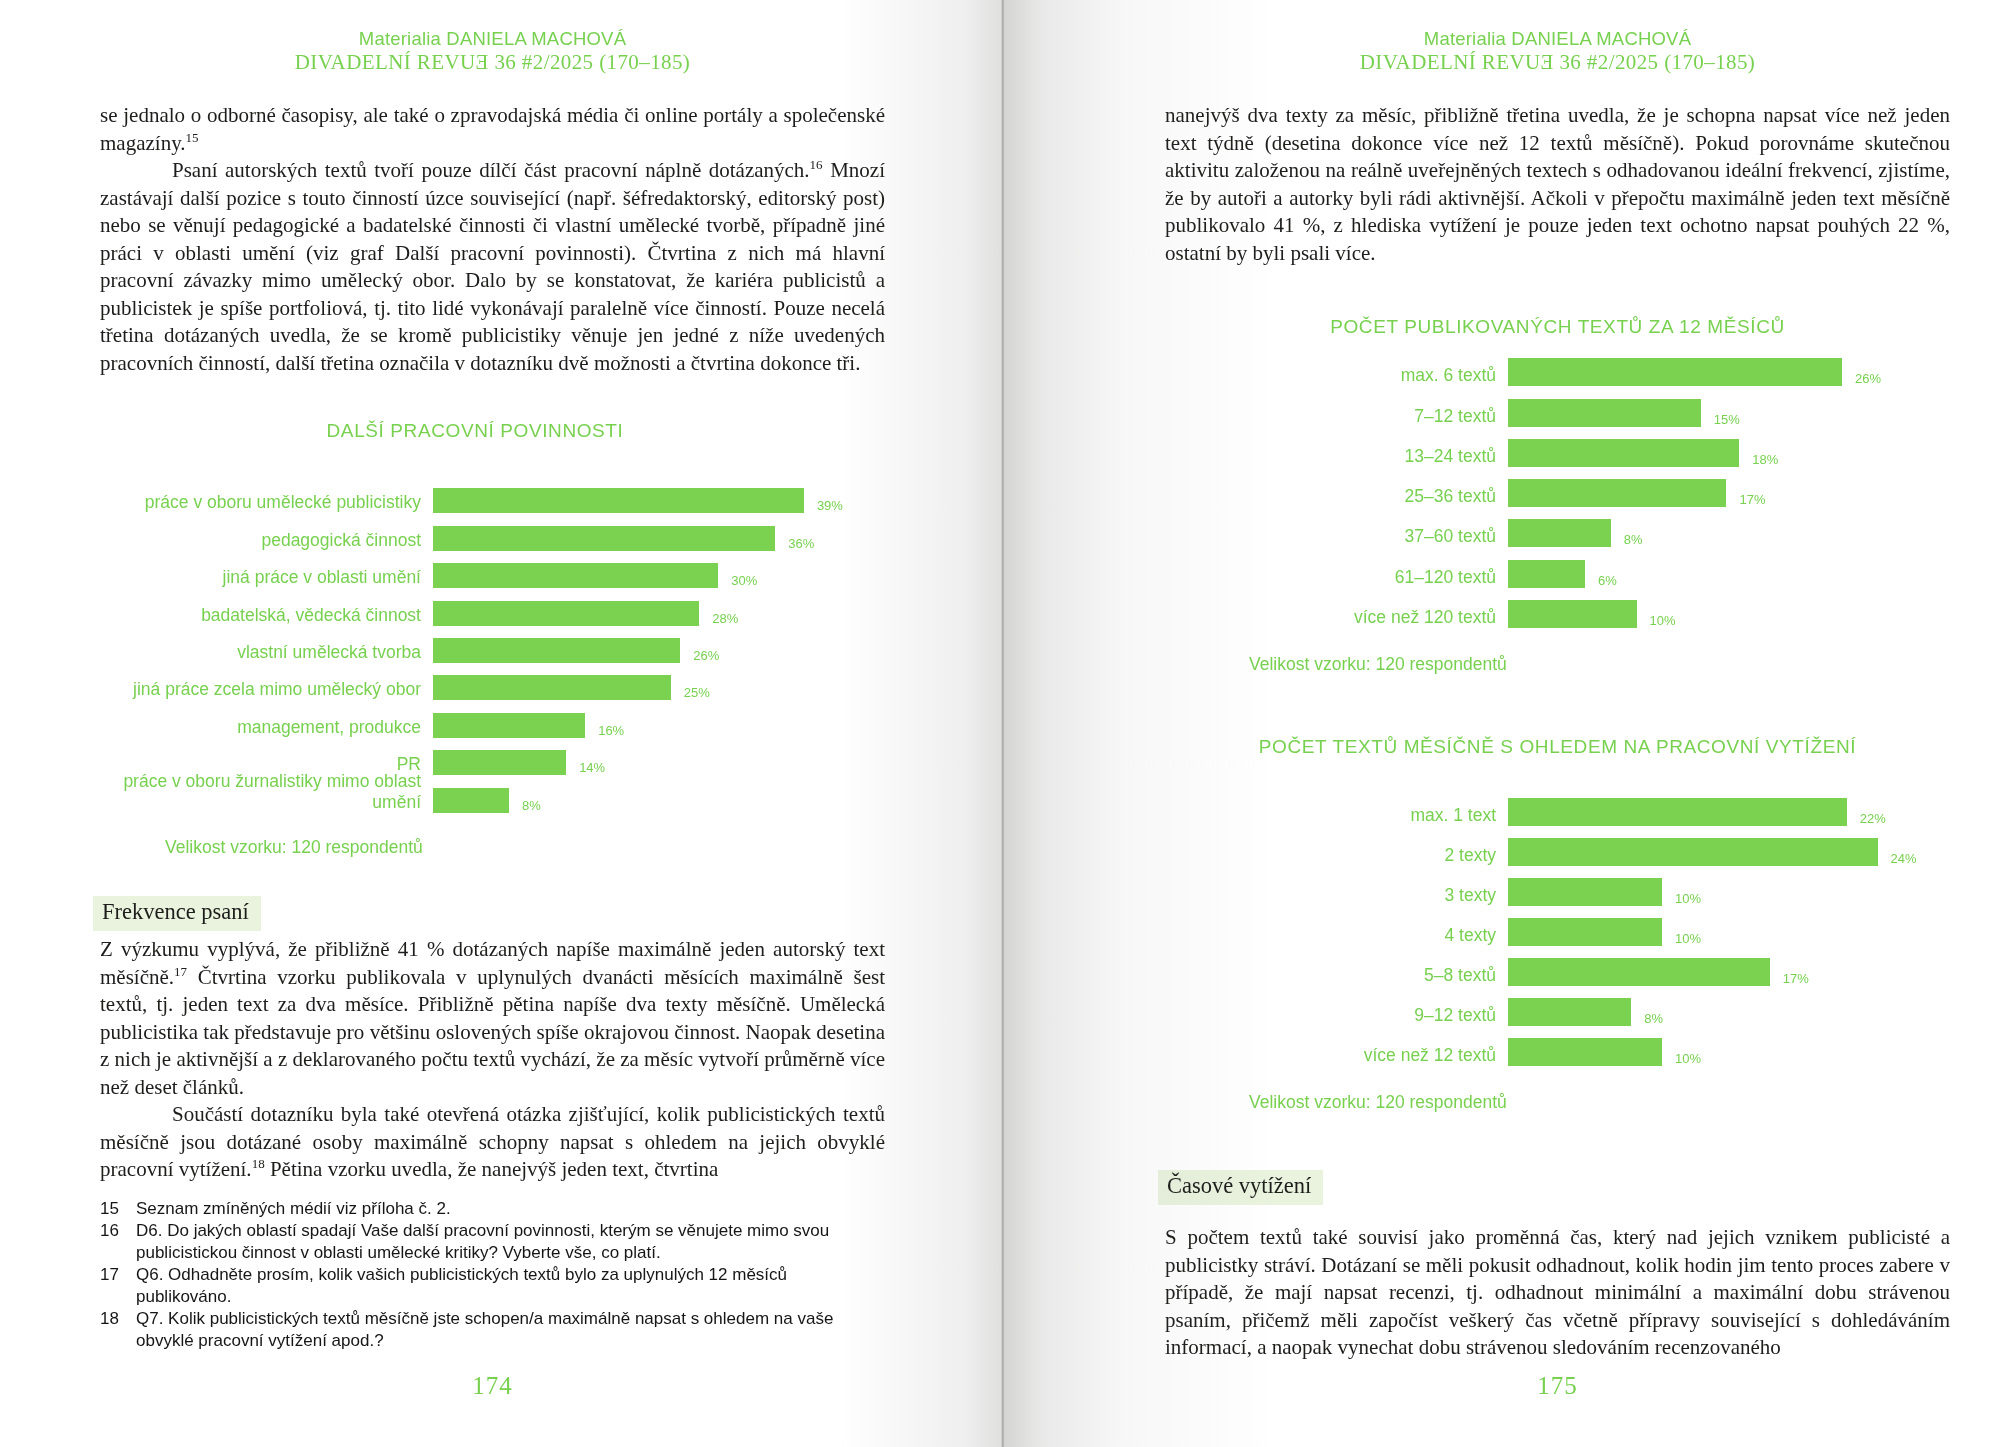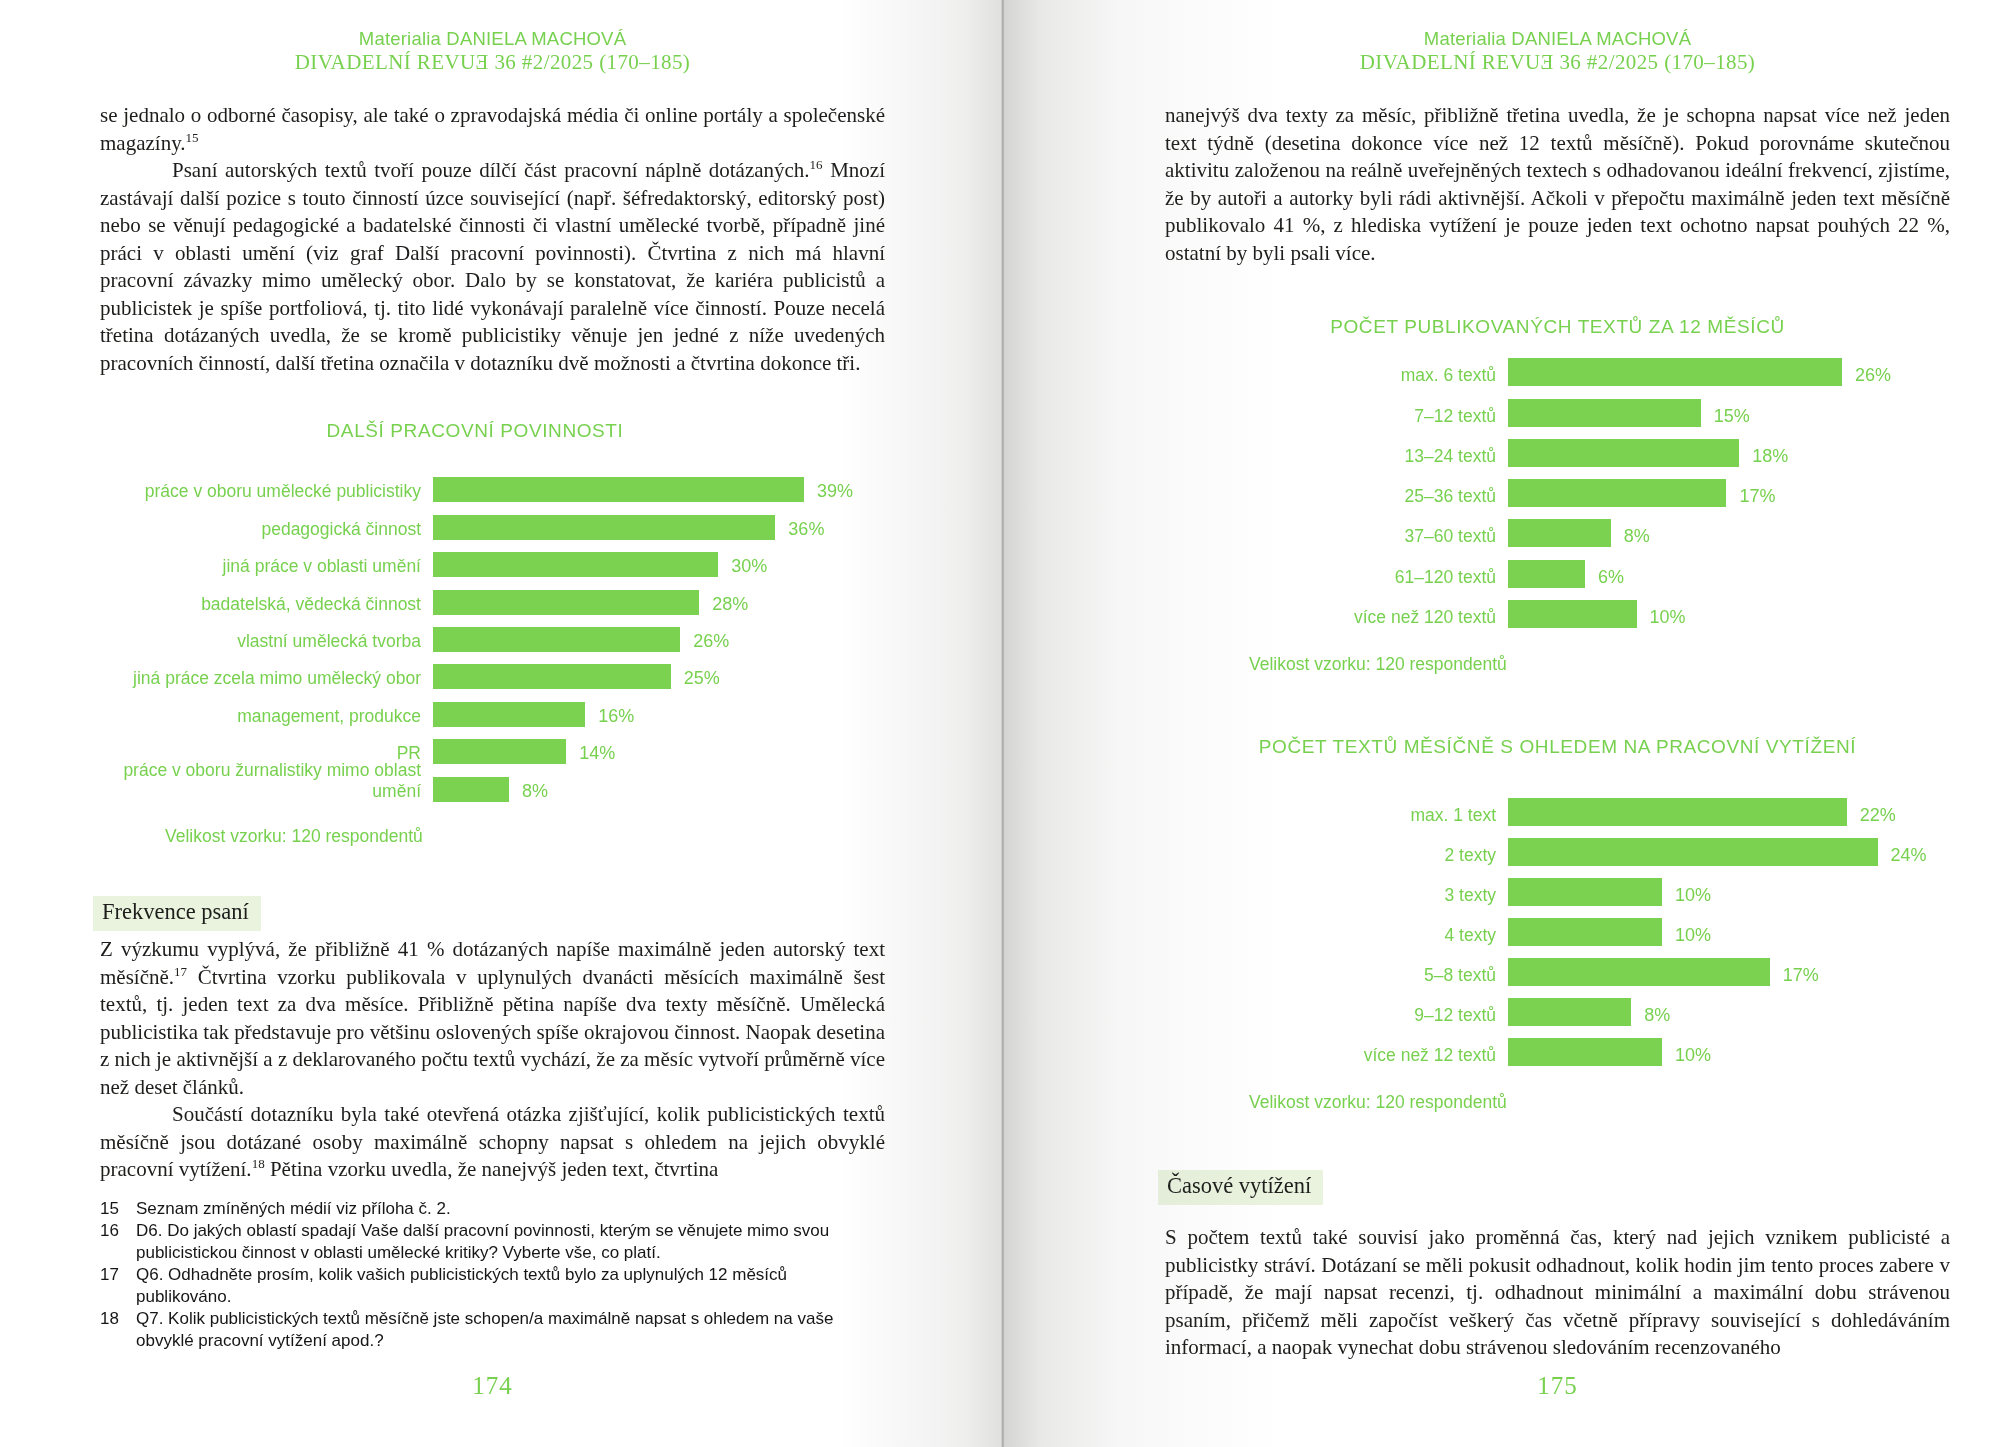--- a/index.html
+++ b/index.html
@@ -57,25 +57,25 @@
     display:inline-block;
   }
 
   
   .chart{position:absolute;font-family:"Liberation Sans","DejaVu Sans",sans-serif;color:var(--accent);}
   .chart-title{text-align:center;font-size:19px;letter-spacing:0.6px;}
   .chart-rows{display:block;}
   .chart-row{display:flex;align-items:flex-end;}
   .chart-row .lbl{text-align:right;padding-right:12px;font-size:17.5px;flex:none;}
   .chart-row .bar{background:var(--bar);flex:none;}
-  .chart-row .pct{margin-left:13px;font-size:18px;flex:none;}
+  .chart-row .pct{margin-left:13px;font-size:13px;flex:none;}
   .chart-note{font-size:17.5px;}
 
   .chart-a{top:420px;left:-25px;width:830px;}
-  .chart-a .chart-title{width:800px;margin-bottom:23px;}
+  .chart-a .chart-title{width:800px;margin-bottom:34px;}
   .chart-a .chart-row{height:37.4px;}
   .chart-a .chart-row .lbl{width:346px;}
   .chart-a .chart-row .bar{height:25px;}
   .chart-a .chart-note{margin-top:24px;margin-left:90px;}
 
   .chart-b{top:316px;left:0;width:785px;}
   .chart-b .chart-title{width:785px;margin-bottom:8px;}
   .chart-b .chart-row{height:40.3px;}
   .chart-b .chart-row .lbl{width:331px;}
   .chart-b .chart-row .bar{height:28px;}

